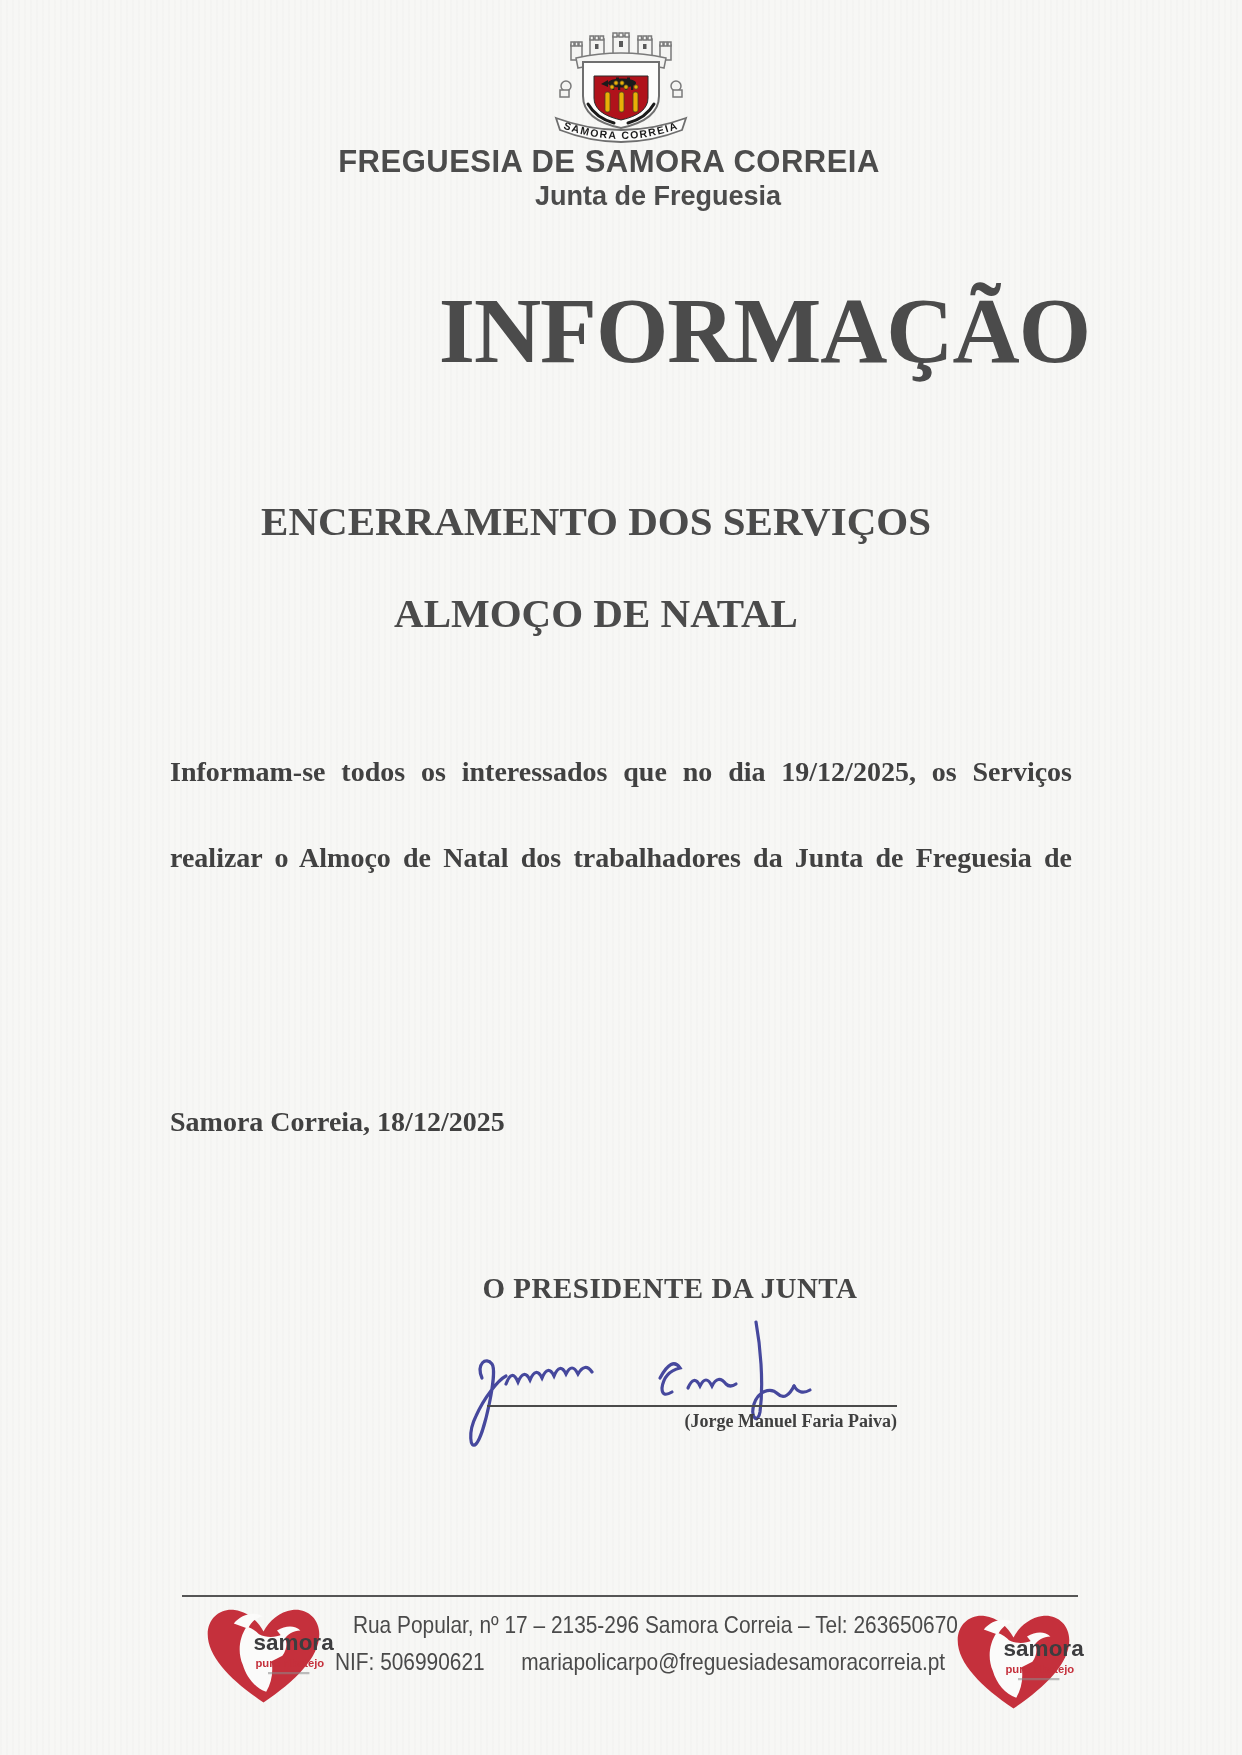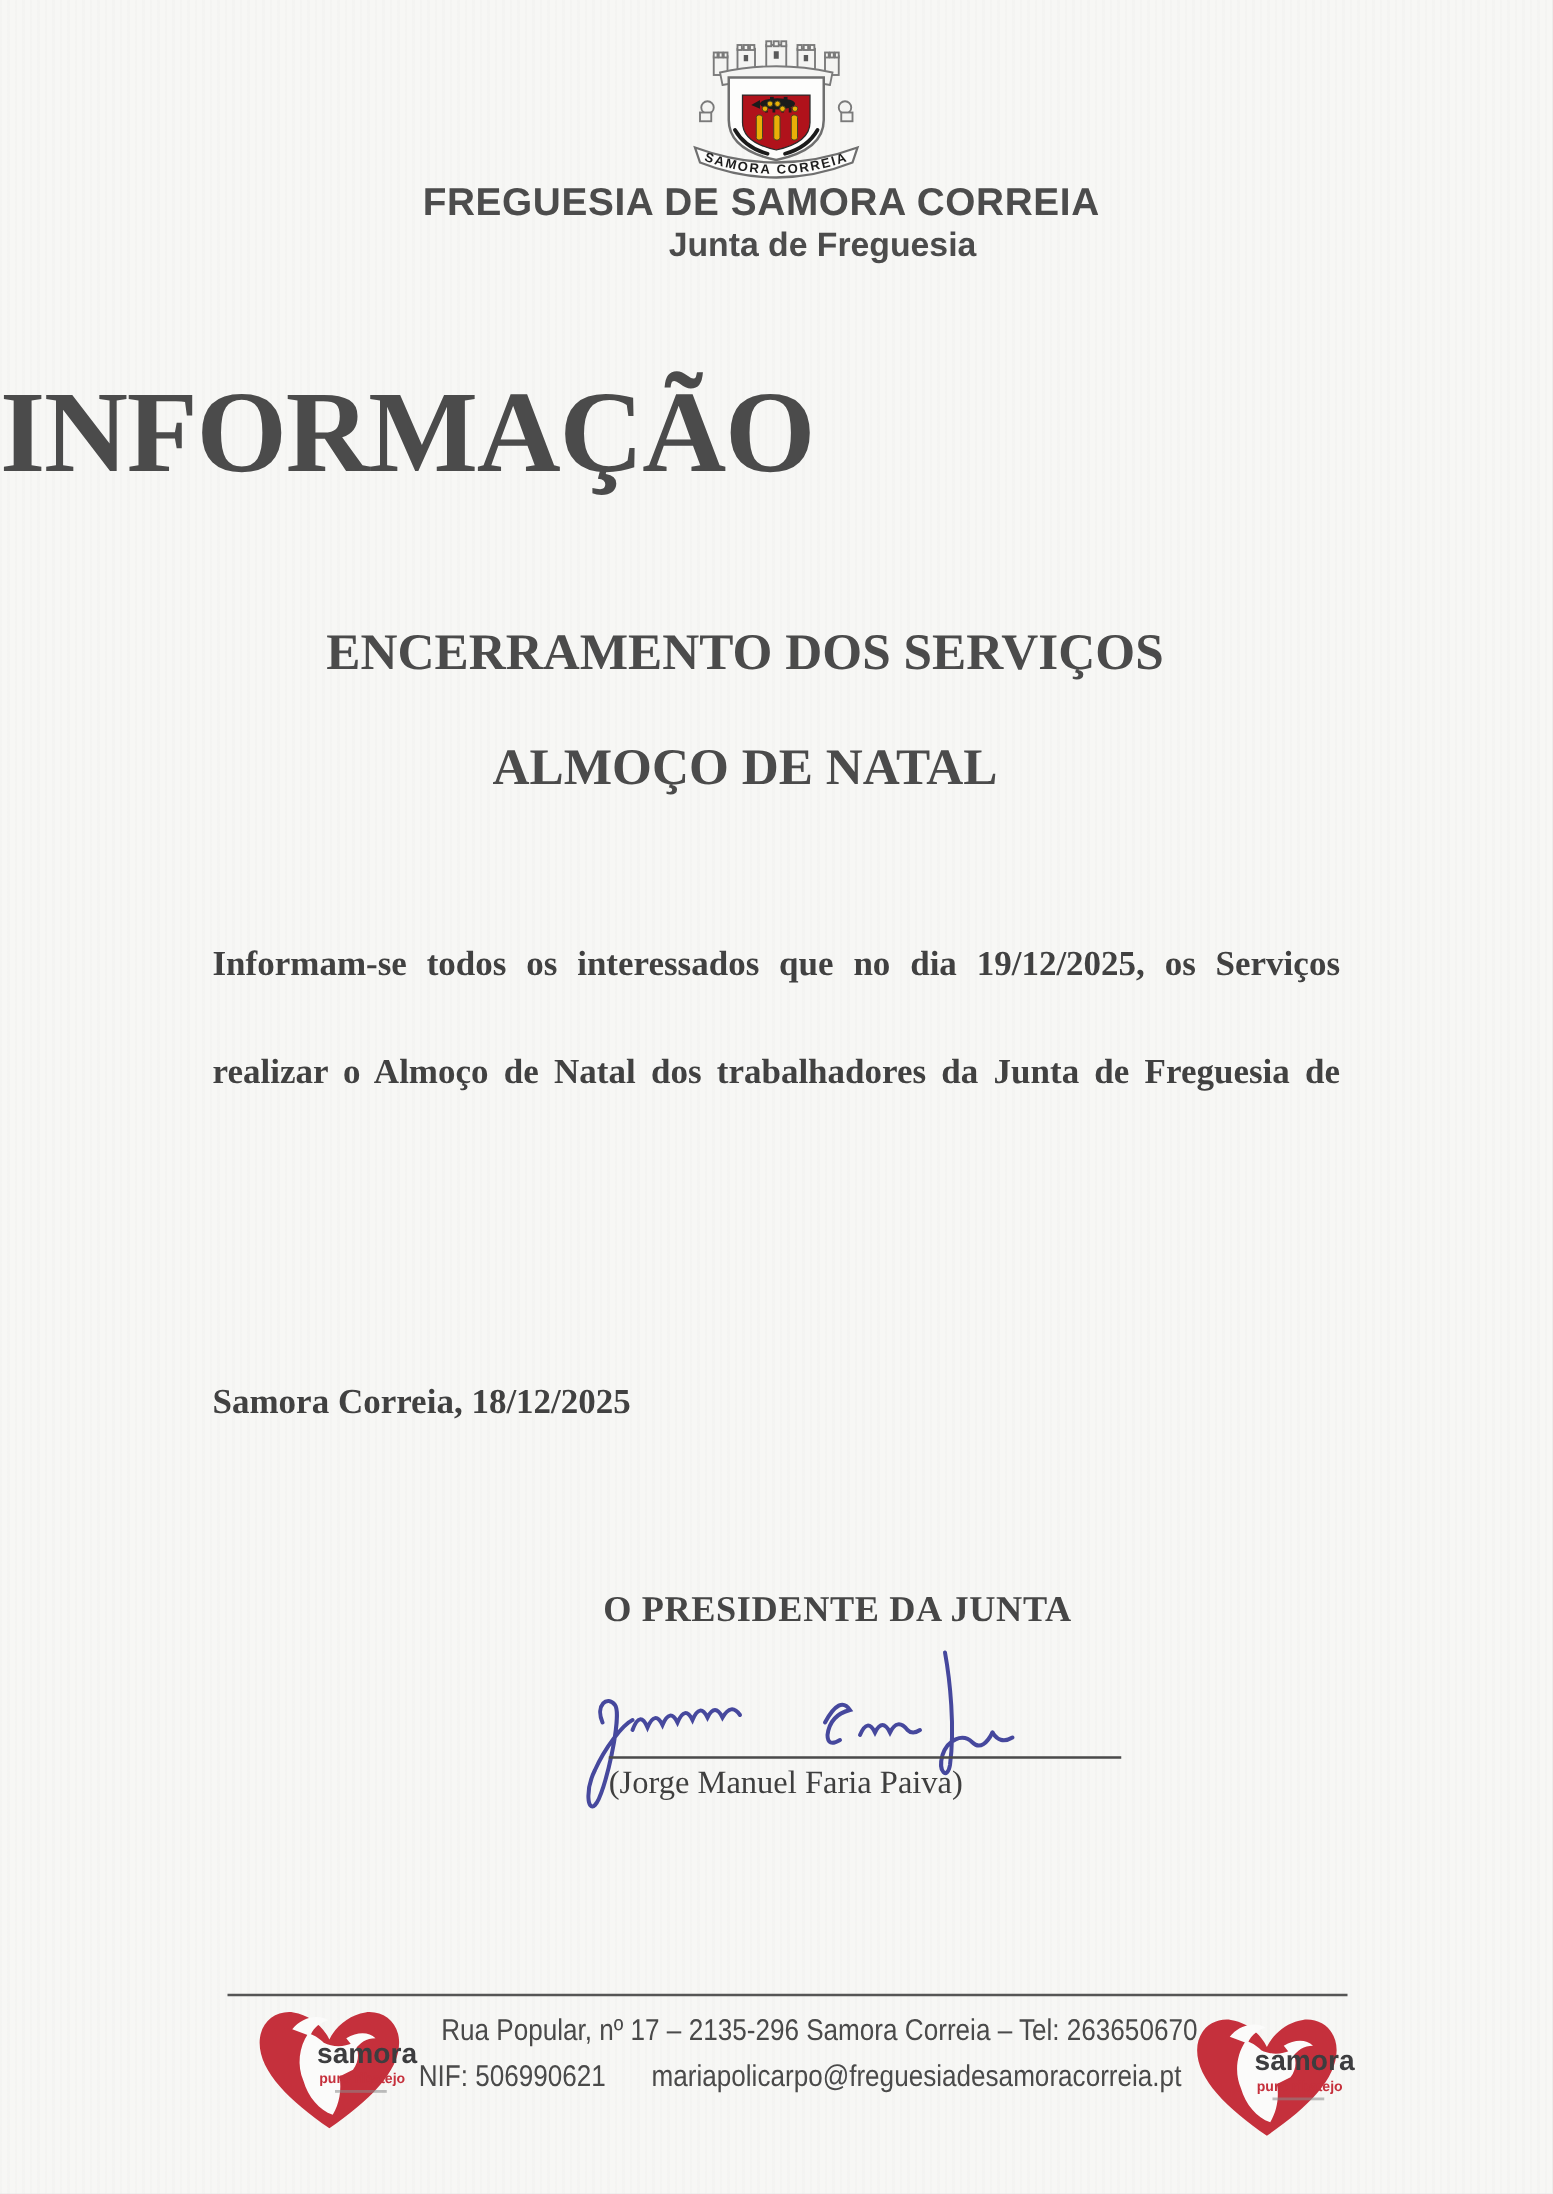--- a/index.html
+++ b/index.html
@@ -24,24 +24,23 @@
     font-size:31px;color:#4c4c4c;letter-spacing:0.5px;
   }
   .org-sub{
     left:0;top:181px;width:1242px;text-align:center;
     font-family:"Liberation Sans", sans-serif;font-weight:bold;
     font-size:27px;color:#4c4c4c;padding-left:37px;
   }
 
   
   .doc-title{
-    left:0;top:280px;width:1090px;text-align:left;
+    left:0;top:280px;width:1090px;text-align:right;
     font-weight:bold;font-size:93px;color:#4b4b4b;line-height:1.1;
     letter-spacing:-1px;
-    margin-top:16px;
   }
 
   
   .subtitle{
     left:0;width:1192px;text-align:center;
     font-weight:bold;font-size:41px;color:#4b4b4b;
   }
   .subtitle.s1{top:497px;}
   .subtitle.s2{top:589px;}
 
@@ -54,22 +53,22 @@
   }
 
   
   .president{
     left:420px;top:1272px;width:500px;text-align:center;
     font-weight:bold;font-size:29px;color:#464646;letter-spacing:0.5px;
   }
   .sig-svg{left:440px;top:1320px;}
   .sig-line{left:487px;top:1405px;width:410px;border-top:2px solid #4a4a4a;height:0;}
   .sig-name{
-    left:487px;top:1411px;width:410px;text-align:left;
-    font-weight:normal;font-size:26px;color:#3f3f3f;
+    left:487px;top:1411px;width:410px;text-align:right;
+    font-weight:bold;font-size:18px;color:#3f3f3f;
   }
 
   
   .footer-rule{left:182px;top:1595px;width:896px;border-top:2px solid #555;height:0;}
   .footer-text{
     left:310px;top:1606px;width:660px;
     font-family:"Liberation Sans", sans-serif;color:#4a4a4a;
     transform:scaleX(0.87);transform-origin:50% 0;
   }
   .footer-line1{text-align:center;font-size:24px;line-height:37px;white-space:nowrap;}

